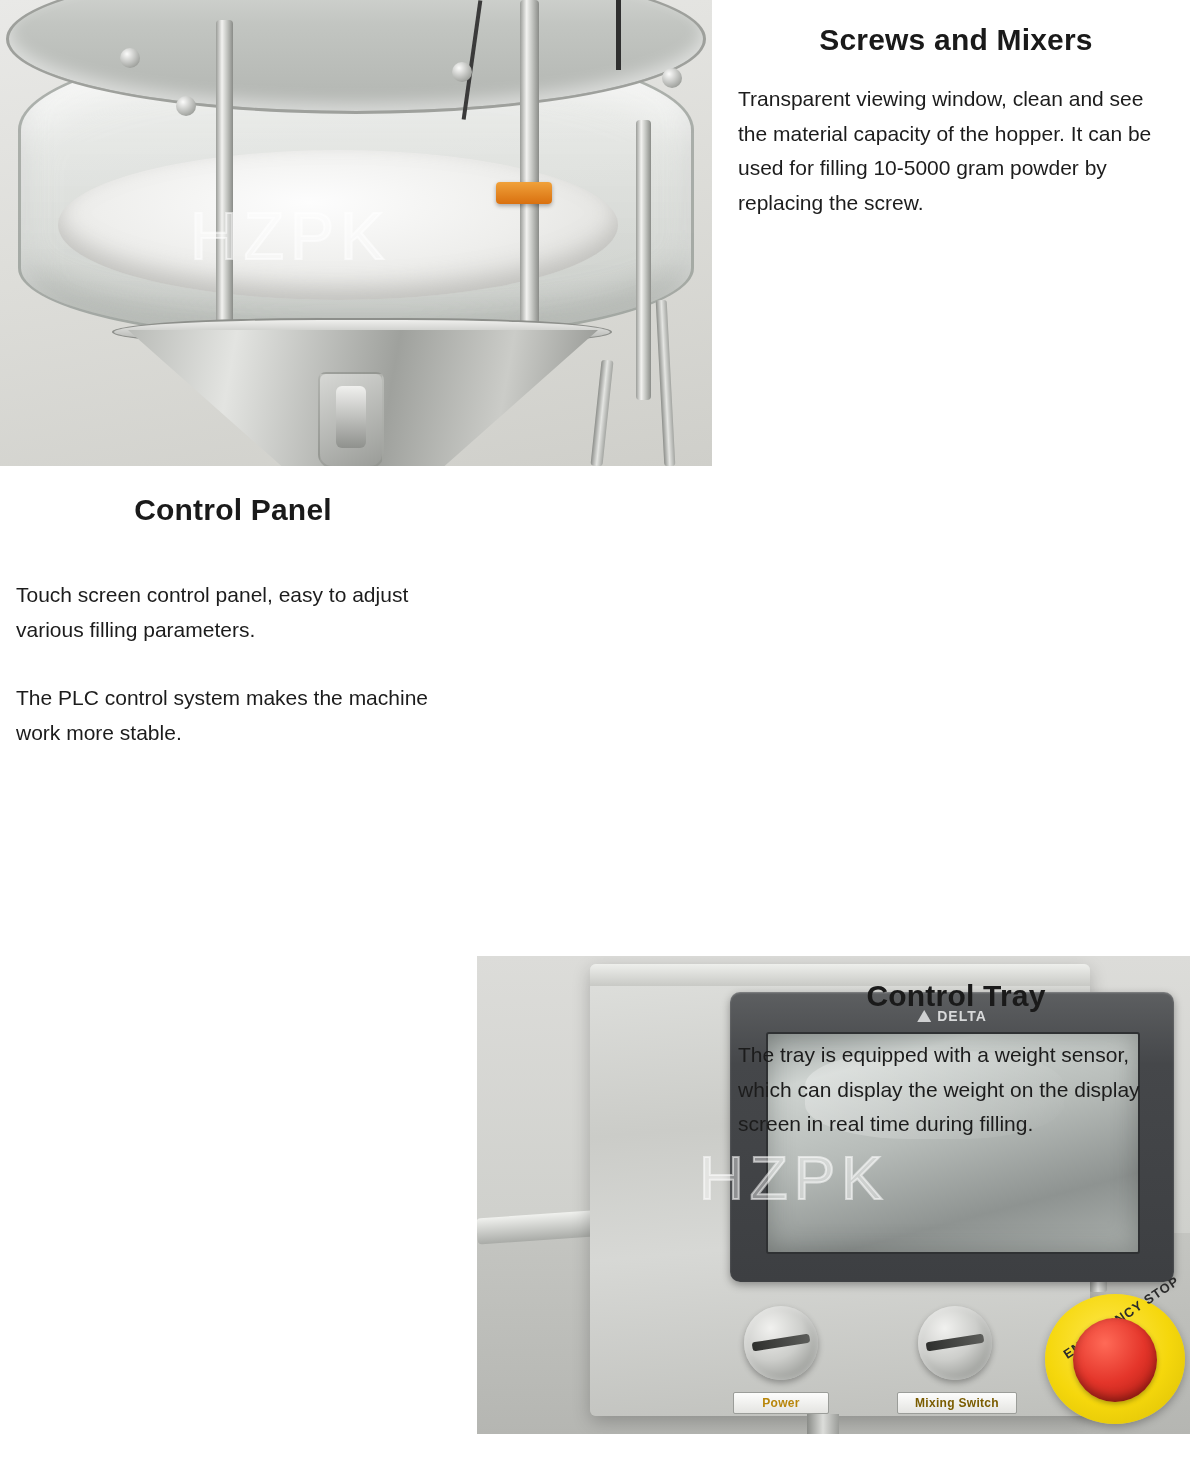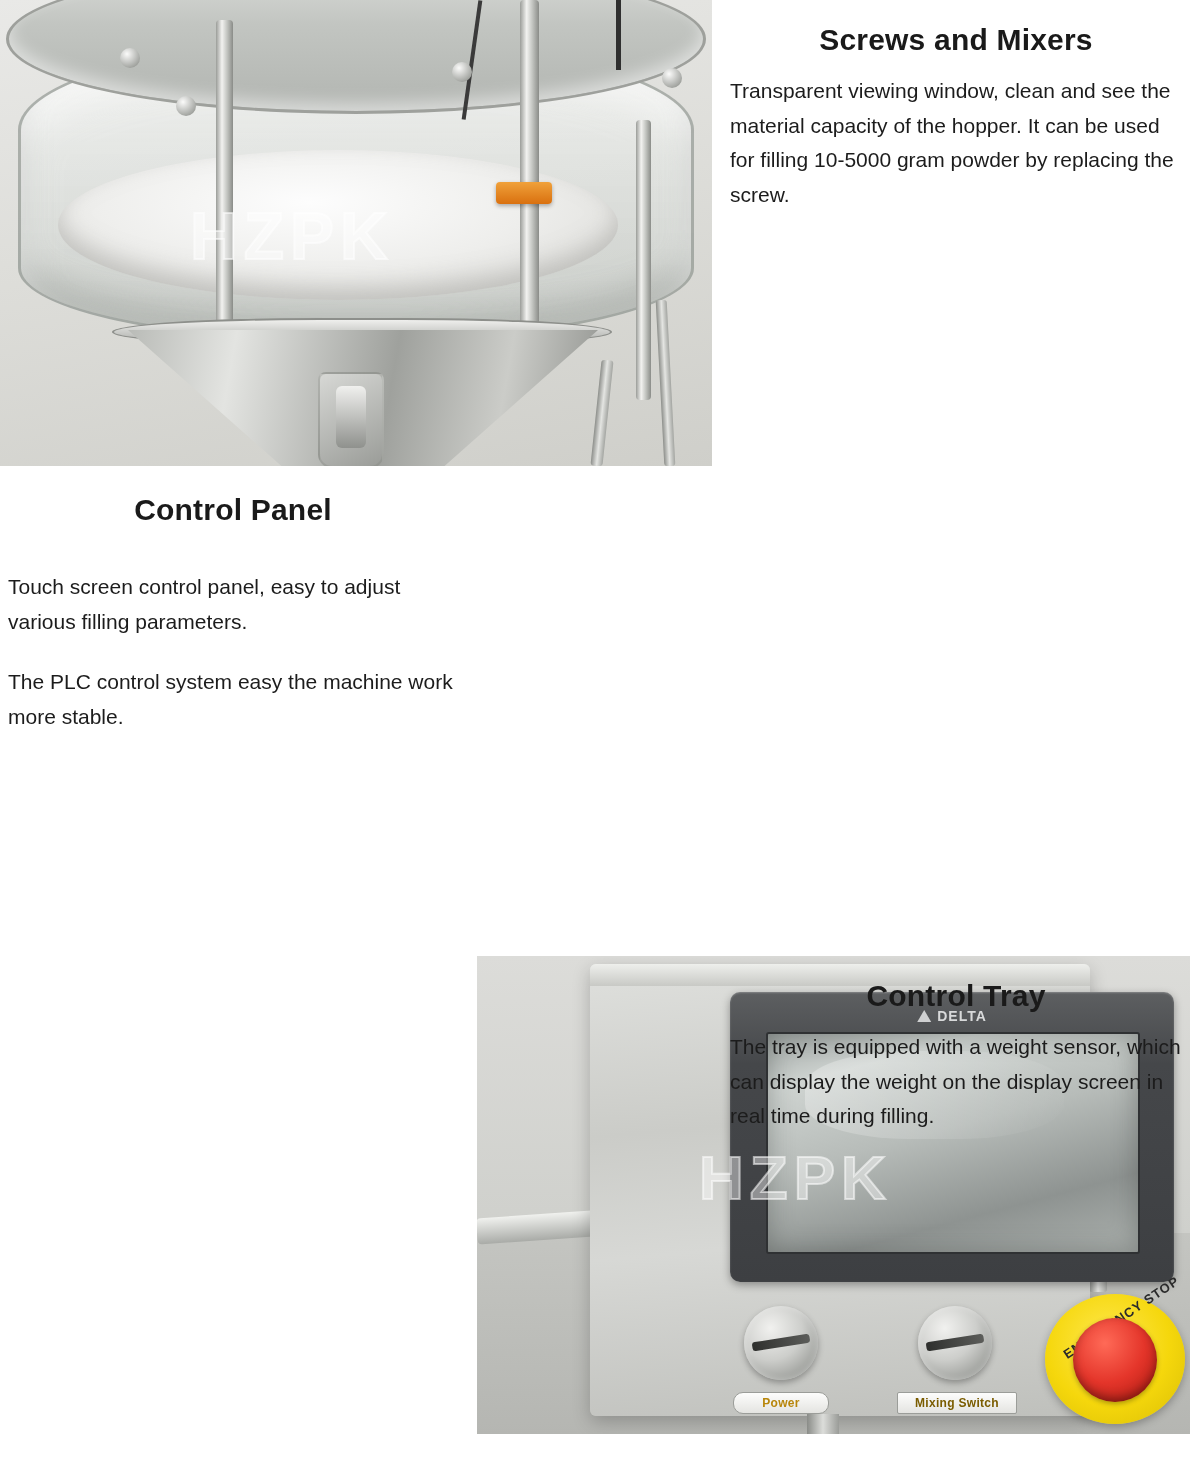--- a/index.html
+++ b/index.html
@@ -37,34 +37,34 @@
     letter-spacing: 0.2px;
     margin: 0 0 16px 0;
     text-align: center;
     line-height: 1.2;
   }
 
   .sec-body {
     font-size: 21px;
     color: #1c1c1c;
     line-height: 1.65;
-    margin: 0;
+    margin: 8px;
   }
   .sec-body + .sec-body { margin-top: 0; }
 
   
   .photo {
     position: relative;
     overflow: hidden;
     background: #c9c9c7;
   }
   .photo .wm {
     position: absolute;
     font-family: "Liberation Sans", sans-serif;
-    font-weight: bold;
+    font-weight: normal;
     color: rgba(255,255,255,0.42);
     -webkit-text-stroke: 2px rgba(255,255,255,0.55);
     letter-spacing: 6px;
     pointer-events: none;
     user-select: none;
     white-space: nowrap;
     text-align: right;
   }
 
   
@@ -248,21 +248,21 @@
     background: linear-gradient(180deg,#fdfdfc,#e4e4e1);
     border: 1px solid #9b9d99;
     border-radius: 2px;
     color: #b8860b;
     font-size: 12px;
     font-weight: bold;
     text-align: center;
     line-height: 20px;
     letter-spacing: 0.3px;
   }
-  .cp-label.lb1 { left: 143px; top: 428px; width: 96px; height: 22px; border-radius: 10px; }
+  .cp-label.lb1 { left: 143px; top: 428px; width: 96px; height: 22px; }
   .cp-label.lb2 { left: 307px; top: 428px; width: 120px; height: 22px; color:#7a5c00; }
   .cp-estop-plate {
     position: absolute; left: 455px; top: 330px;
     width: 140px; height: 130px;
     border-radius: 50%;
     background: radial-gradient(circle at 45% 38%, #ffe84f 0%, #f5d70c 55%, #d8bd05 100%);
     box-shadow: 0 3px 8px rgba(0,0,0,0.28);
   }
   .cp-estop-btn {
     position: absolute; left: 28px; top: 24px;
@@ -343,21 +343,21 @@
   </div>
 
   <div class="section text-col" id="text-screws">
     <h2 class="sec-title">Screws and Mixers</h2>
     <p class="sec-body">Transparent viewing window, clean and see the material capacity of the hopper. It can be used for filling 10-5000 gram powder by replacing the screw.</p>
   </div>
 
   <div class="section text-col" id="text-control">
     <h2 class="sec-title">Control Panel</h2>
     <p class="sec-body">Touch screen control panel, easy to adjust various filling parameters.</p>
-    <p class="sec-body">The PLC control system easy the machine work more stable.</p>
+    <p class="sec-body">The PLC control system makes the machine work more stable.</p>
   </div>
 
   <div class="photo" id="photo-panel">
     <div class="cp-wall-top"></div>
     <div class="cp-wall-bot"></div>
     <div class="cp-pipe"></div>
     <div class="cp-post-r"></div>
     <div class="cp-box">
       <div class="cp-hmi">
         <div class="cp-hmi-brand">

